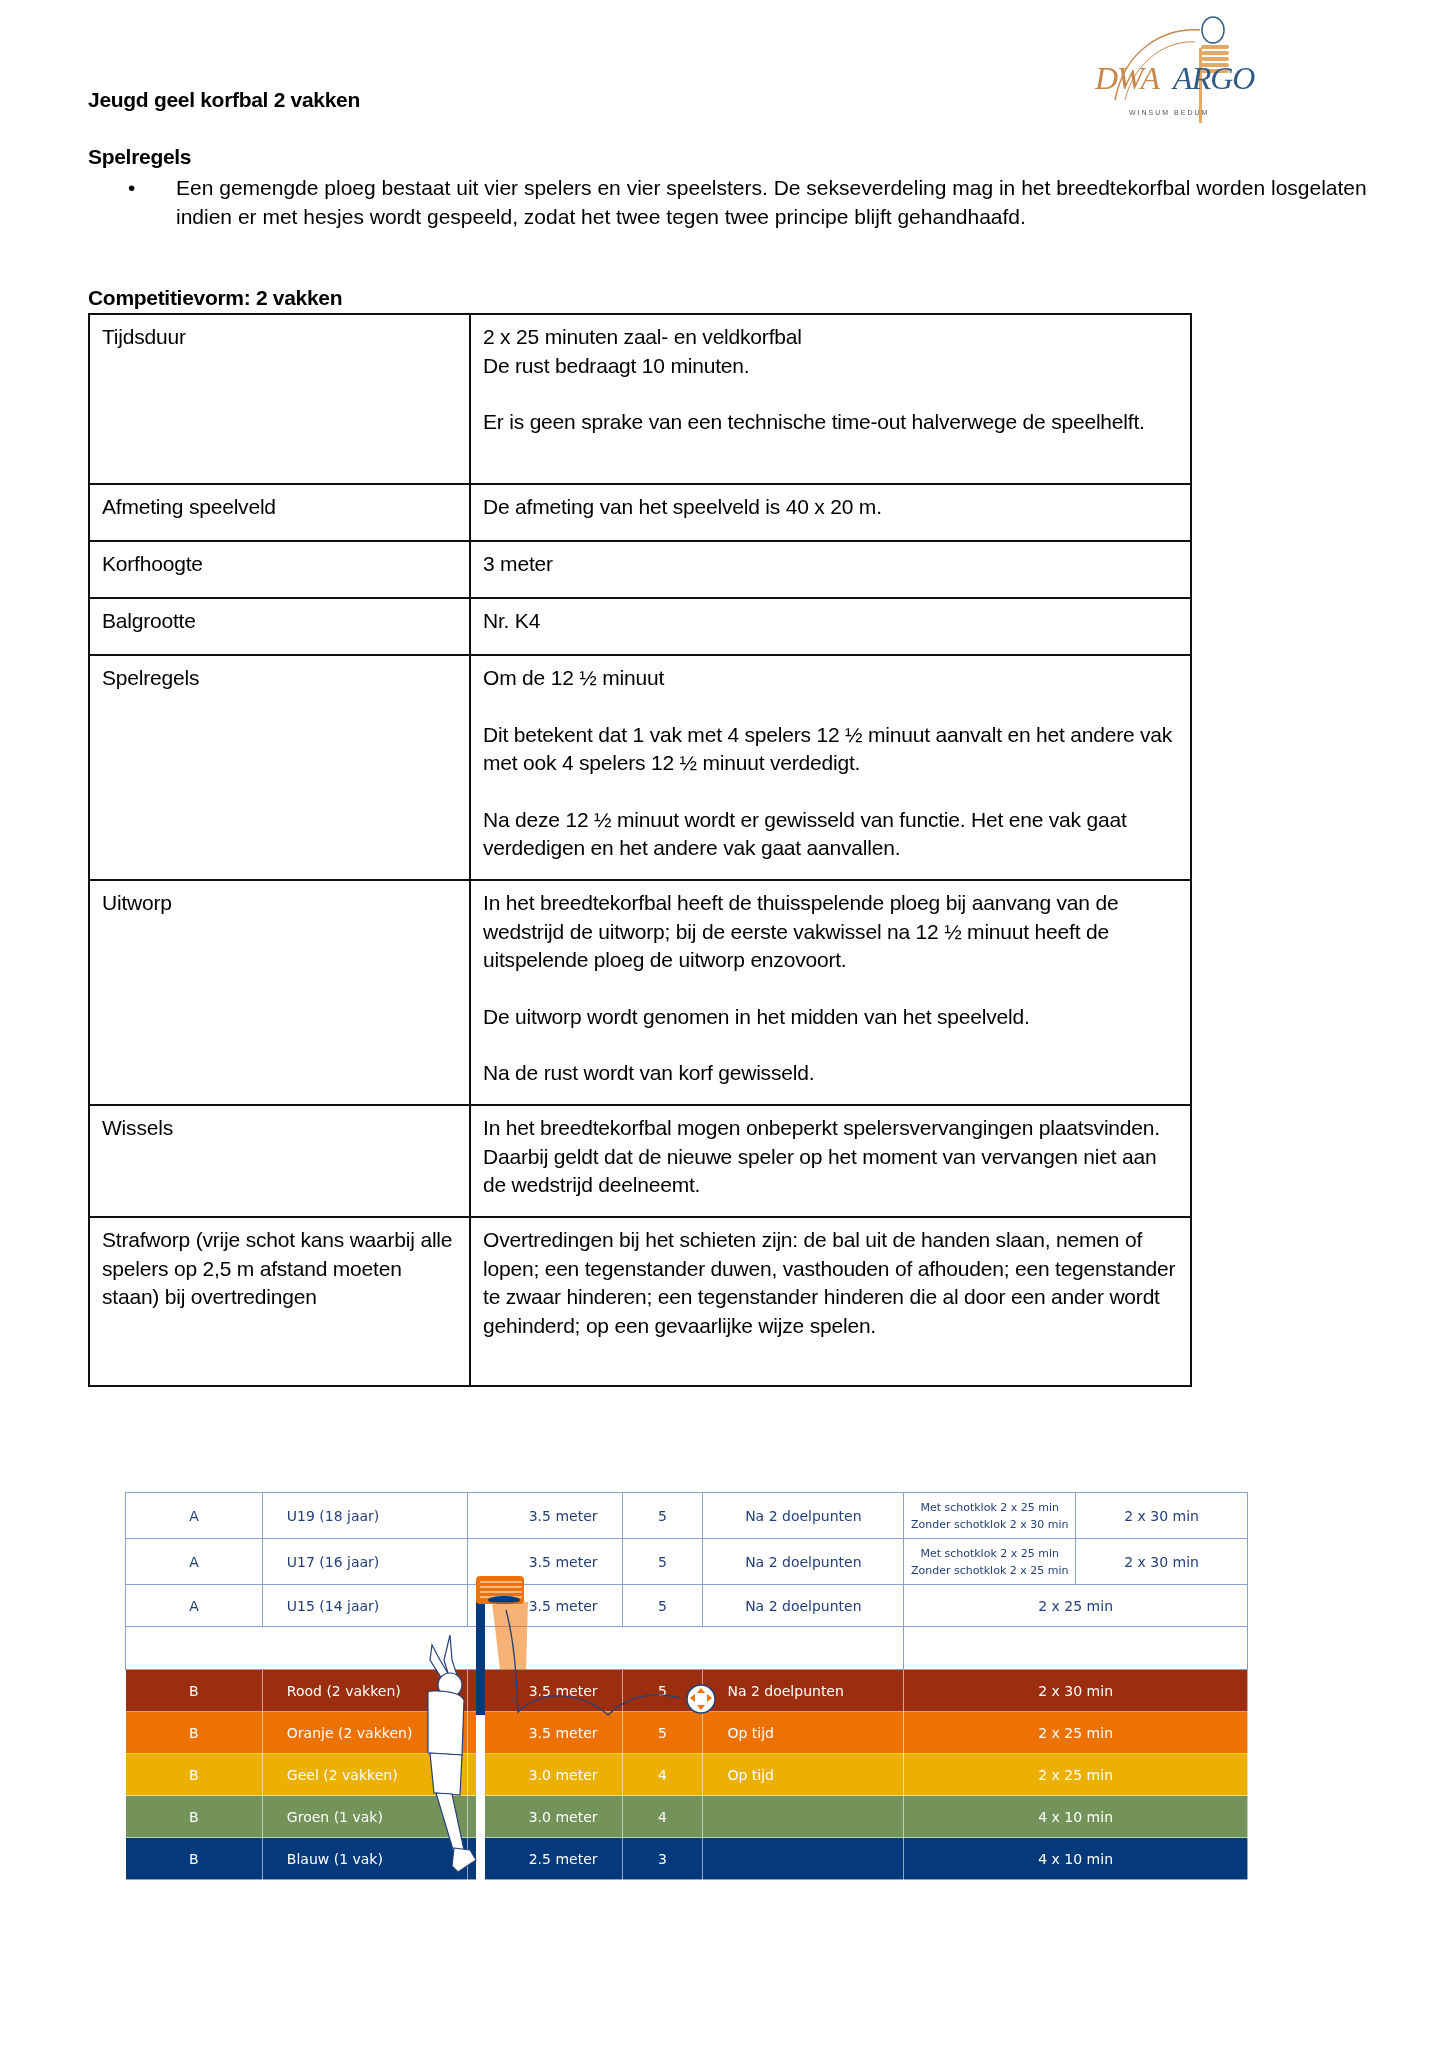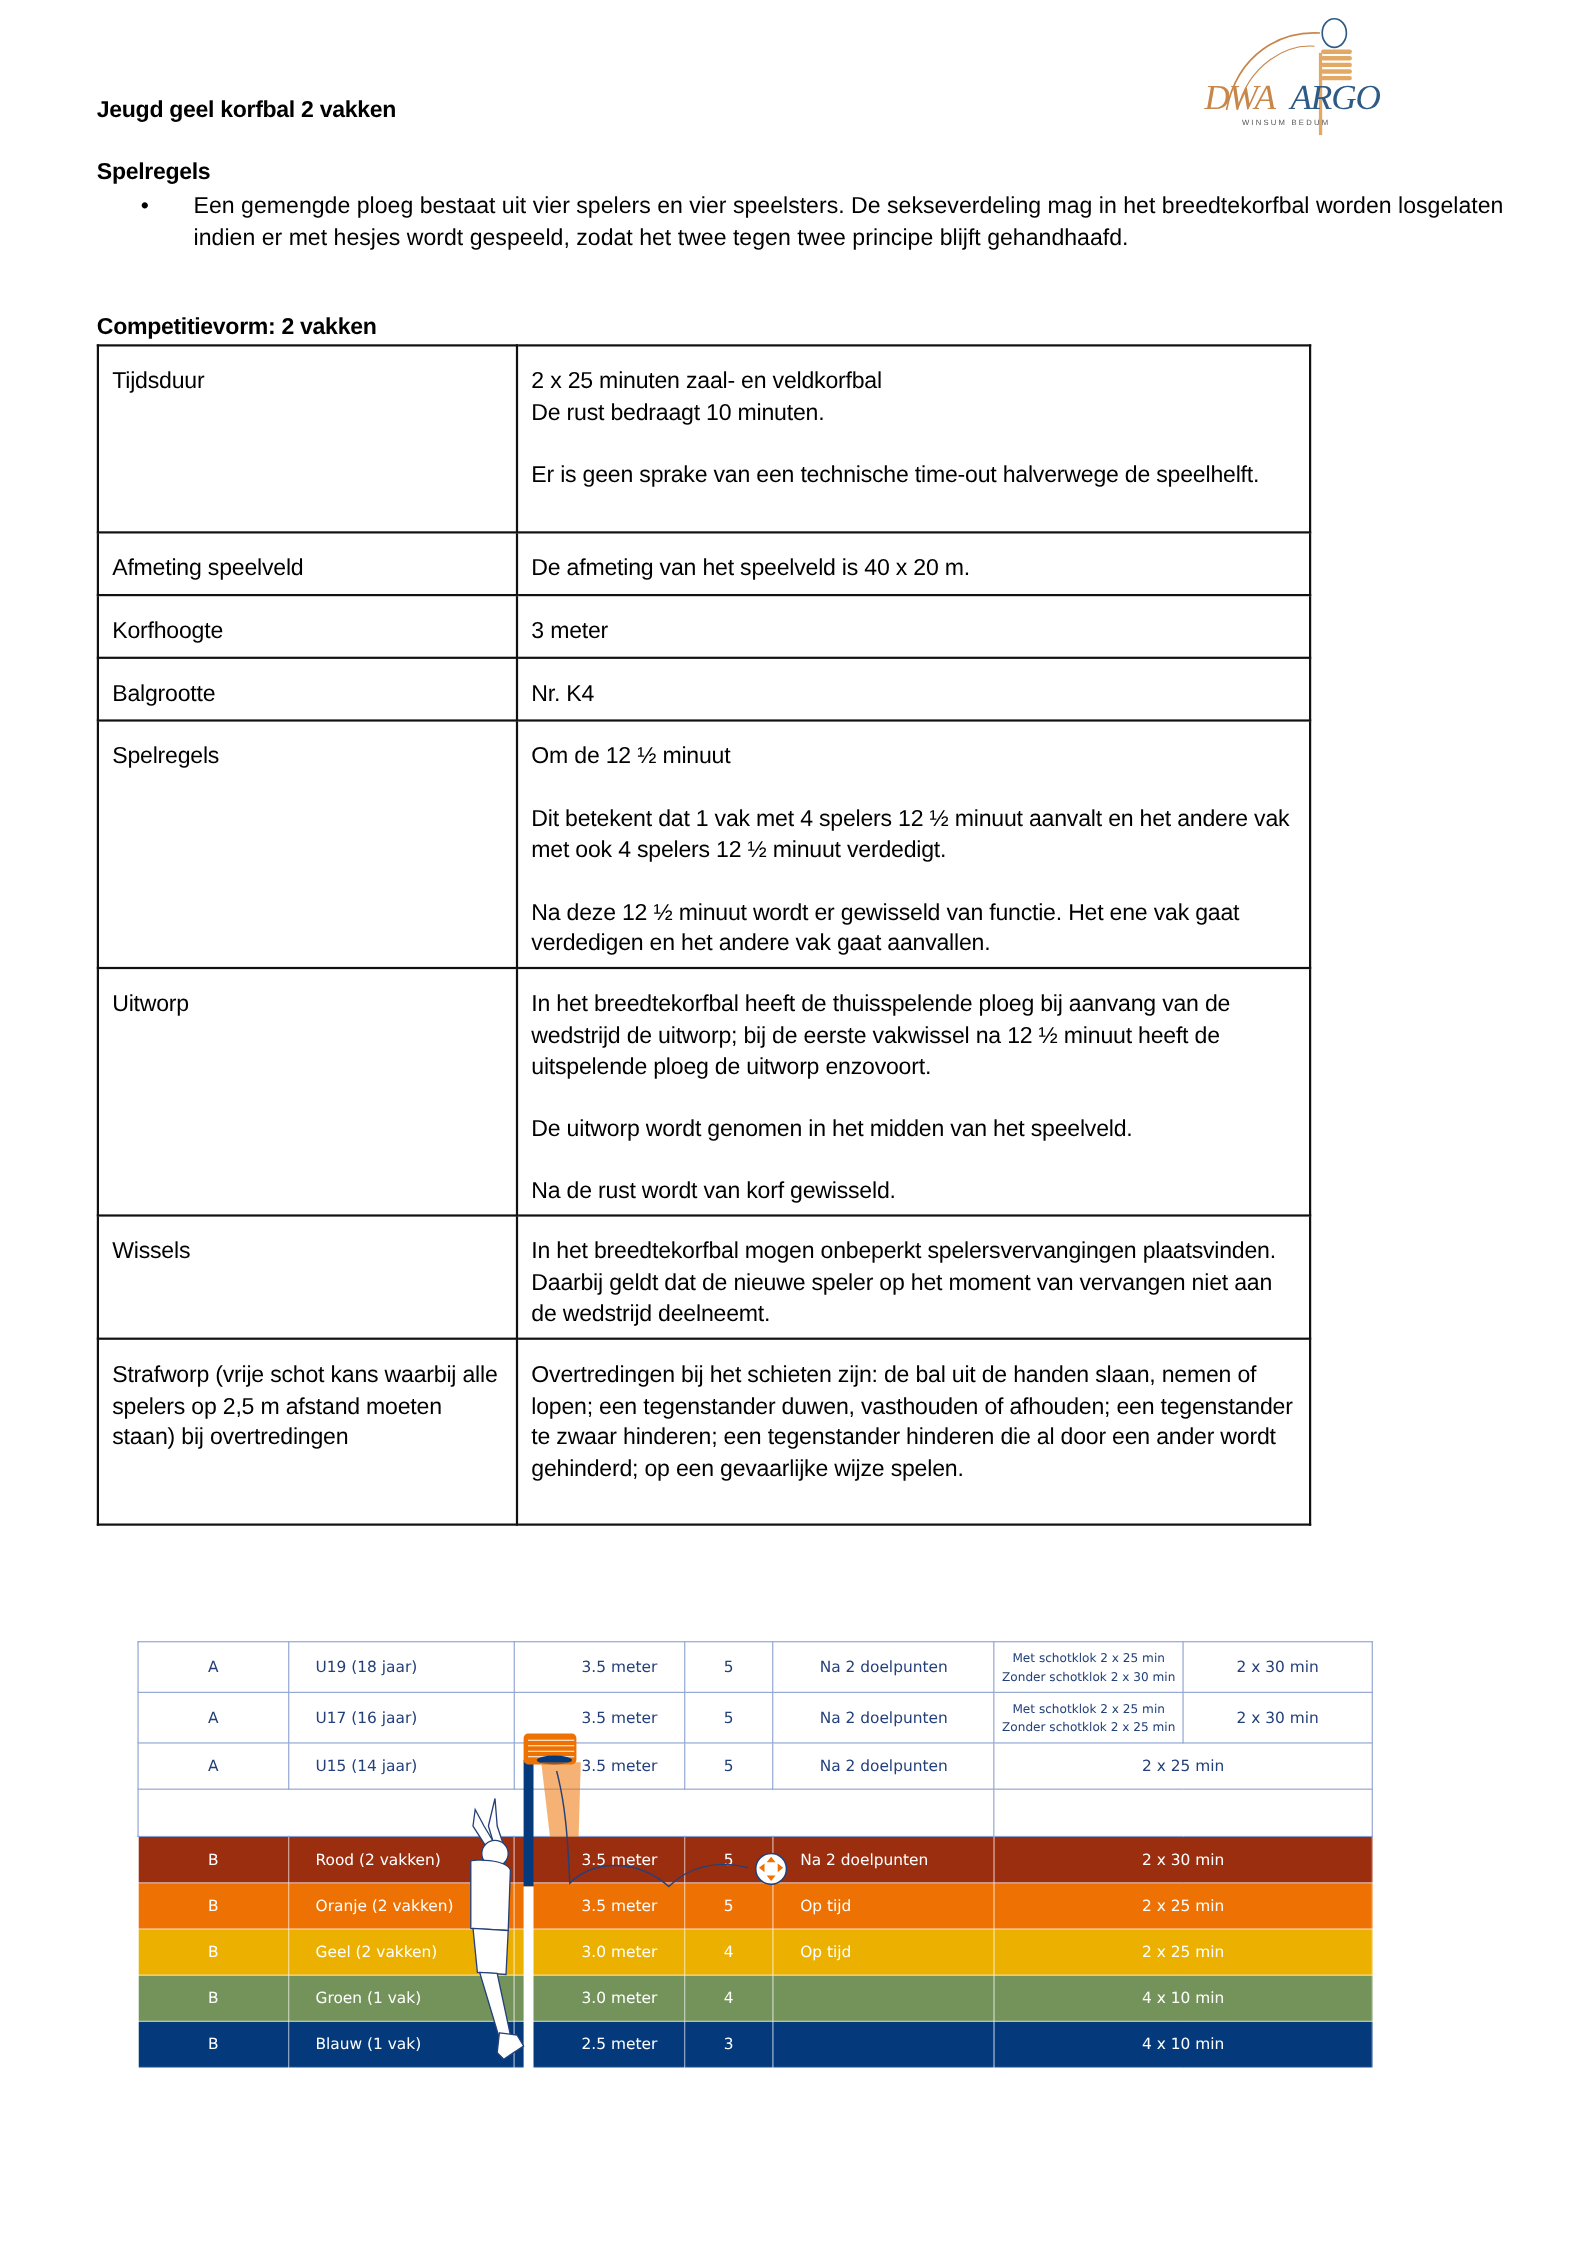--- a/index.html
+++ b/index.html
@@ -1,35 +1,35 @@
 <!DOCTYPE html>
 <html><head>
 <meta charset="utf-8">
 <style>
   html, body { margin: 0; padding: 0; background: #ffffff; }
   body { width: 1448px; height: 2048px; position: relative; overflow: hidden;
          font-family: "Liberation Sans", "DejaVu Sans", sans-serif; color: #000; }
 
   .logo { position: absolute; left: 1095px; top: 8px; width: 160px; height: 115px; }
-  .logo-text { position: absolute; top: 62px; left: 0; font-family: "Liberation Serif", serif;
+  .logo-text { position: absolute; top: 52px; left: 0; font-family: "Liberation Serif", serif;
                font-size: 32px; font-style: italic; letter-spacing: -1px; white-space: nowrap; }
   .logo-text .dwa { color: #c8874a; }
   .logo-text .argo { color: #2d5a86; margin-left: 14px; }
   .logo-sub { position: absolute; top: 101px; left: 34px; font-size: 7px; letter-spacing: 2px; color: #555; white-space: nowrap; }
 
   .doc-title { position: absolute; left: 88px; top: 88px; font-size: 21px; font-weight: bold; letter-spacing: -0.3px; }
   .h-spelregels { position: absolute; left: 88px; top: 145px; font-size: 21px; font-weight: bold; letter-spacing: -0.3px; }
   .bullet { position: absolute; left: 128px; top: 174px; width: 1240px; font-size: 21px; line-height: 28.5px; }
   .bullet .dot { position: absolute; left: 0; top: 0; }
   .bullet .txt { margin-left: 48px; display: block; }
   .h-comp { position: absolute; left: 88px; top: 286px; font-size: 21px; font-weight: bold; letter-spacing: -0.3px; }
 
   table.rules { position: absolute; left: 88px; top: 313px; width: 1104px; border-collapse: collapse;
                 font-size: 21px; line-height: 28.5px; letter-spacing: -0.2px; }
-  table.rules td { border: 2.5px solid #111; vertical-align: top; padding: 18px 12px 0 12px; }
+  table.rules td { border: 2.5px solid #111; vertical-align: top; padding: 8px 12px 0 12px; }
   table.rules td.lbl { width: 355px; }
   table.rules td p { margin: 0; }
   table.rules td p + p { margin-top: 28px; }
 
   .cat { position: absolute; left: 125px; top: 1492px; width: 1123px; }
   .cat table { width: 100%; border-collapse: collapse; font-family: "DejaVu Sans", sans-serif; }
   .cat th { background: #043a7c; color: #fff; font-size: 18px; font-weight: bold; height: 50px;
             border: 1.5px solid #7f97c9; text-align: center; }
   .cat td { font-size: 14px; height: 41px; border: 1.5px solid #8aa0cf; color: #24407a; text-align: center; padding: 0 6px; }
   .cat td.left { text-align: left; padding-left: 24px; }

